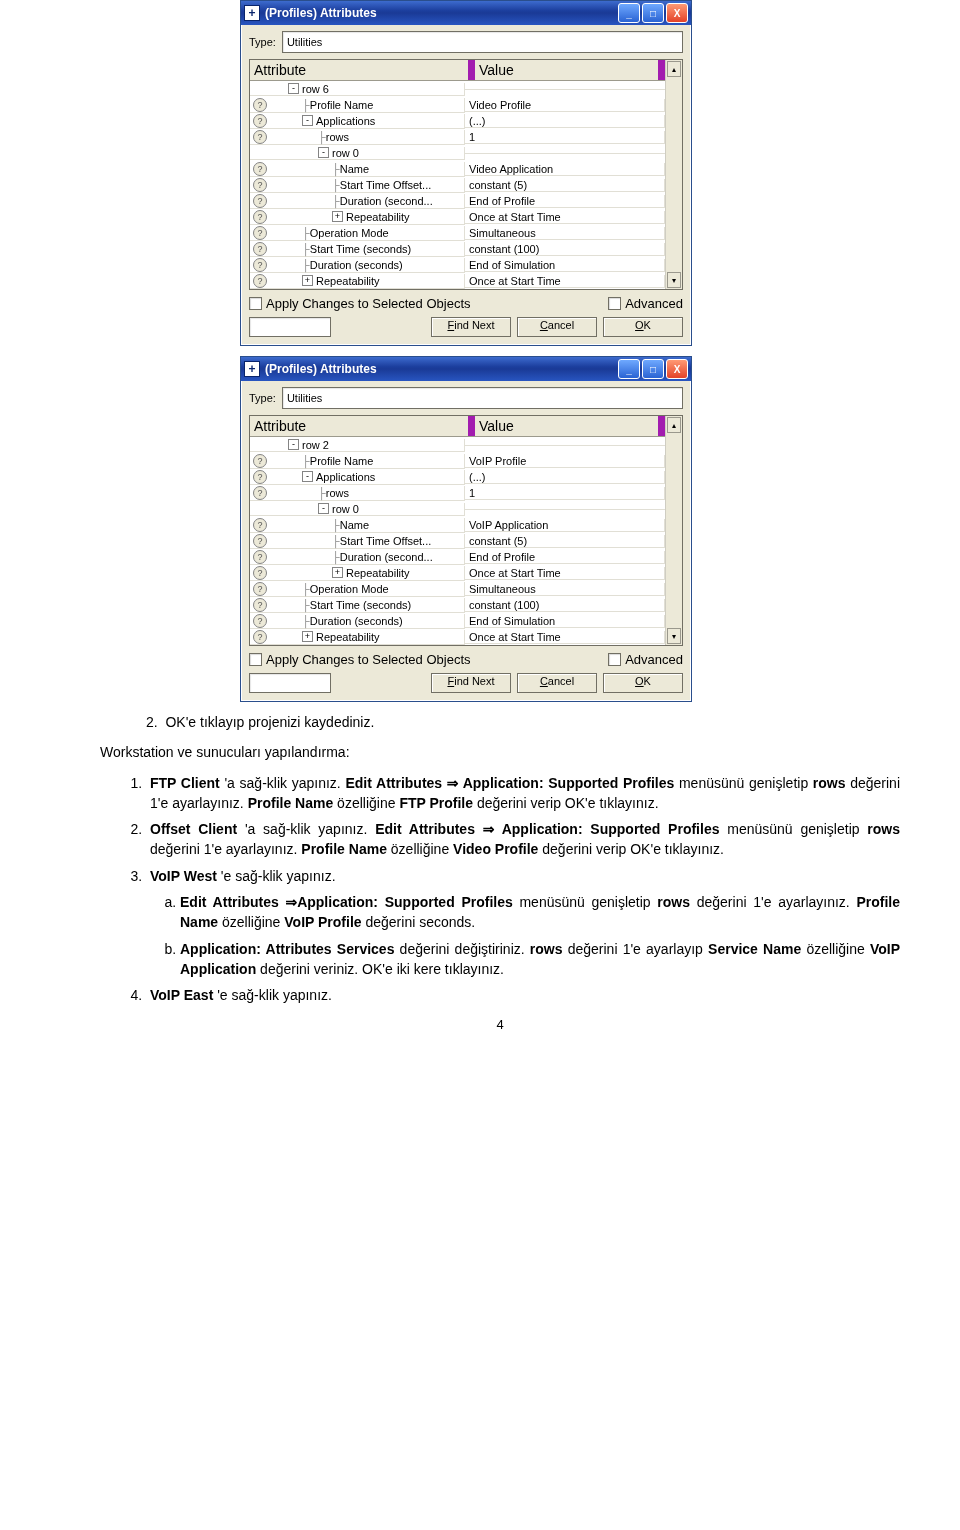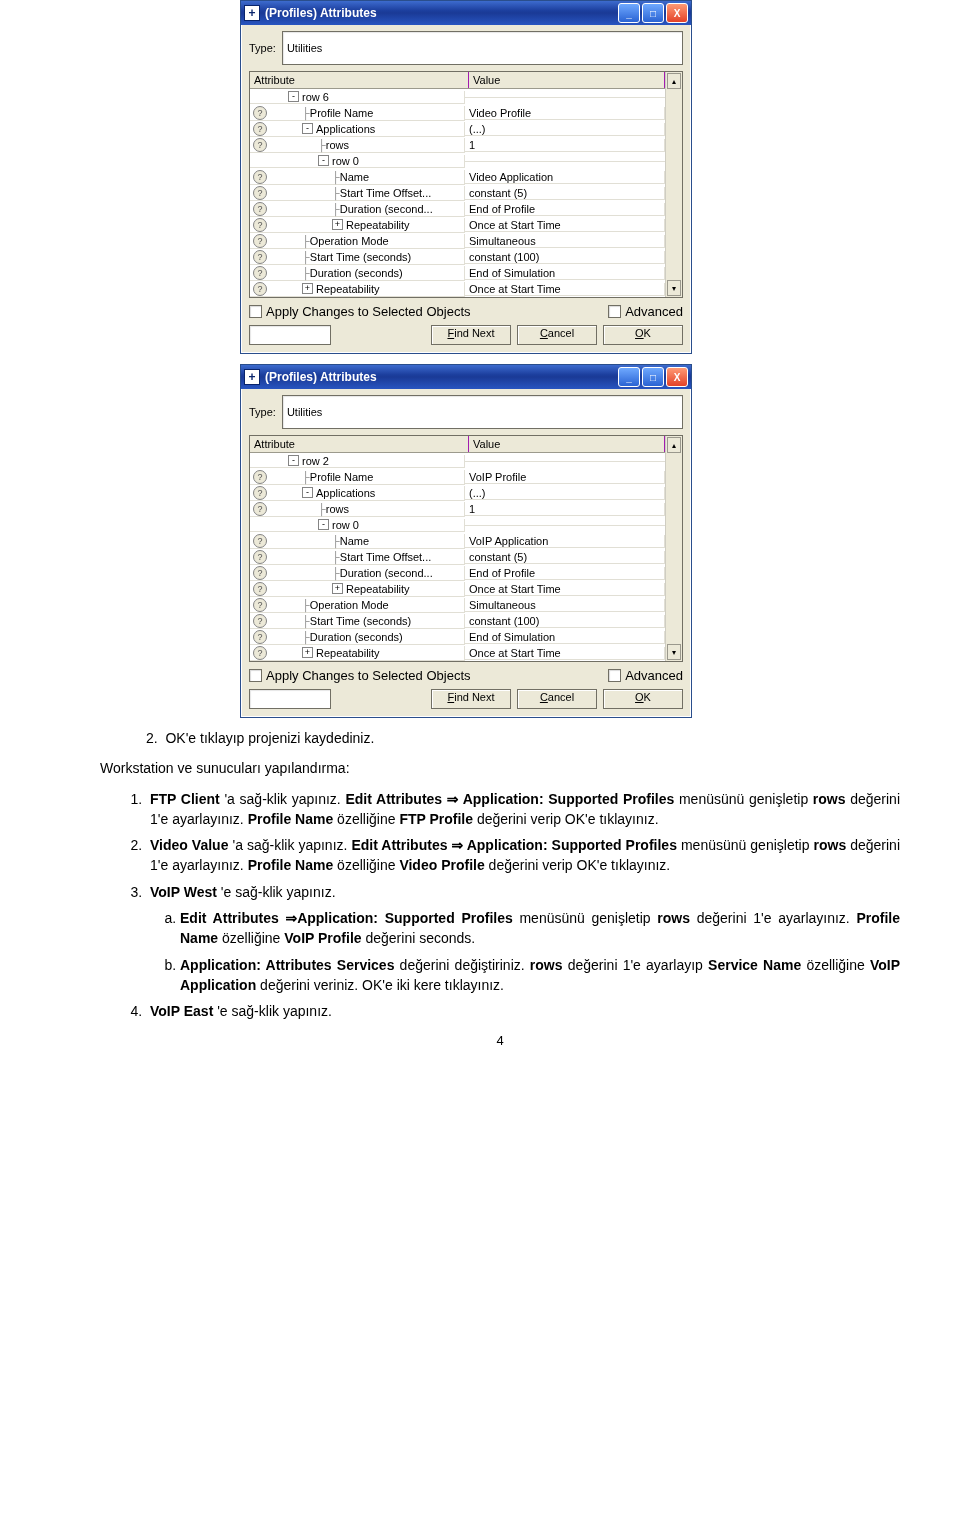--- a/index.html
+++ b/index.html
@@ -7,25 +7,25 @@
 .win{width:450px;border:1px solid #2a4e8c;background:#ece9d8;margin-left:140px;margin-bottom:10px;font-family:Tahoma,Arial;font-size:11px;box-shadow:0 0 0 1px #fff inset}
 .titlebar{height:24px;background:linear-gradient(#3d6bce,#1c3f9e 40%,#1a3a96 50%,#2855c0);color:#fff;display:flex;align-items:center;padding:0 3px;font-weight:bold;font-size:12px}
 .ticon{width:14px;height:14px;background:#fff;border:1px solid #09246b;display:flex;align-items:center;justify-content:center;color:#09246b;font-weight:bold;font-size:12px;margin-right:5px;line-height:1}
 .tspace{flex:1}
 .wbtn{width:20px;height:18px;border:1px solid #fff;margin-left:2px;border-radius:3px;display:flex;align-items:center;justify-content:center;font-size:10px;font-weight:bold}
 .wbtn.min,.wbtn.max{background:linear-gradient(#6fa9ff,#2a63d3);color:#fff}
 .wbtn.close{background:linear-gradient(#ff9a74,#e34228);color:#fff}
 .body{padding:6px 8px 8px}
 .typerow{display:flex;align-items:center;gap:6px;margin-bottom:6px}
 .typelabel{font-size:11px}
-.typefield{flex:1;background:#fff;border:1px solid #716f64;padding:8px 4px;height:16px;line-height:16px;box-shadow:inset 1px 1px 1px rgba(0,0,0,.1)}
+.typefield{flex:1;background:#fff;border:1px solid #716f64;padding:2px 4px;height:16px;line-height:16px;box-shadow:inset 1px 1px 1px rgba(0,0,0,.1)}
 .gridwrap{display:flex;border:1px solid #716f64;background:#fff}
 .grid{flex:1}
 .ghead{display:flex;background:#ece9d8;border-bottom:1px solid #9c9a8d}
-.gh{padding:2px 4px;font-size:11px;border-right:1px solid #a21caf}
+.gh{padding:2px 4px;font-size:14px;border-right:7px solid #a21caf}
 .gh.a{width:210px}
 .gh.b{flex:1}
 .grow{display:flex;height:16px;font-size:11px;align-items:center}
 .gcell{border-right:1px solid #e1dfd5;border-bottom:1px solid #e1dfd5}
 .gcell.a{width:214px;display:flex;align-items:center}
 .gcell.b{flex:1;padding-left:4px}
 .q{width:12px;height:12px;border:1px solid #848484;border-radius:50%;display:flex;align-items:center;justify-content:center;font-size:9px;color:#555;margin-left:3px;margin-right:3px;background:#ece9d8}
 .indent{display:inline-block}
 .pm{display:inline-flex;width:9px;height:9px;border:1px solid #848484;align-items:center;justify-content:center;font-size:9px;line-height:1;margin-right:3px;background:#fff}
 .tree-text{white-space:nowrap}
@@ -386,21 +386,21 @@
 
   <ol class="num">
     <li class="just">
       <b>FTP Client</b><span> 'a sağ-klik yapınız. </span>
       <b>Edit Attributes ⇒ Application: Supported Profiles</b><span> menüsünü genişletip </span>
       <b>rows</b><span> değerini 1'e ayarlayınız. </span>
       <b>Profile Name</b><span> özelliğine </span>
       <b>FTP Profile</b><span> değerini verip OK'e tıklayınız.</span>
     </li>
     <li class="just">
-      <b>Video Value</b><span> 'a sağ-klik yapınız. </span>
+      <b>Offset Client</b><span> 'a sağ-klik yapınız. </span>
       <b>Edit Attributes ⇒ Application: Supported Profiles</b><span> menüsünü genişletip </span>
       <b>rows</b><span> değerini 1'e ayarlayınız. </span>
       <b>Profile Name</b><span> özelliğine </span>
       <b>Video Profile</b><span> değerini verip OK'e tıklayınız.</span>
     </li>
     <li>
       <b>VoIP West</b><span> 'e sağ-klik yapınız.</span>
       <ol class="sub">
         <li class="just">
           <b>Edit Attributes ⇒Application: Supported Profiles</b><span> menüsünü genişletip </span>

